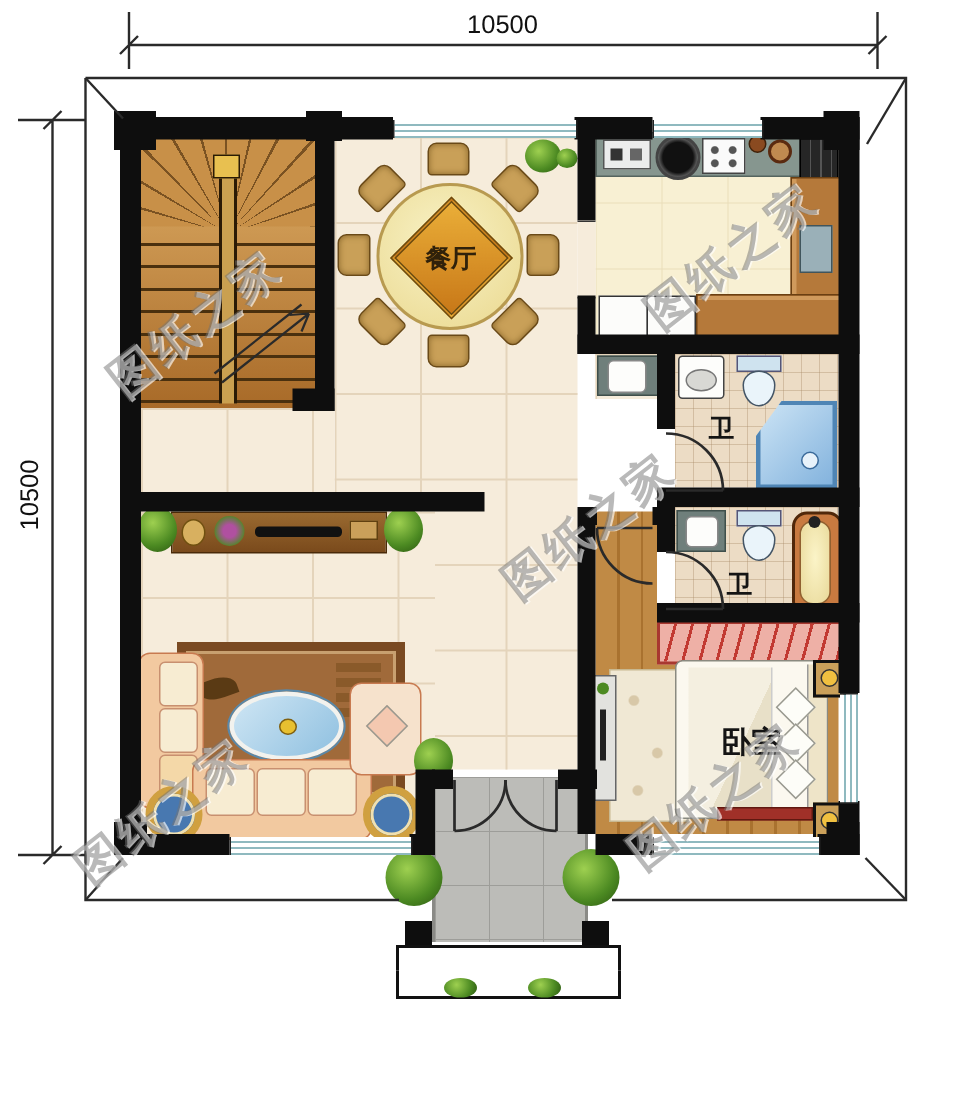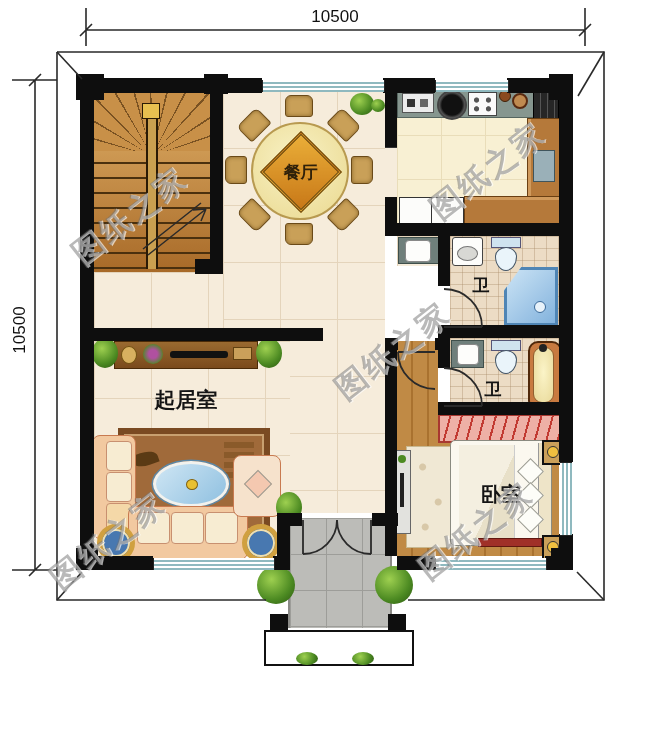--- a/index.html
+++ b/index.html
@@ -260,21 +260,20 @@
         <path d="M371 520 L371 554 M371 554 A34 34 0 0 1 337 520"></path>
       </g>
       <path stroke-width="1.5" d="M143 249 L201 203 M148 255 L206 209 M206 209 L193 210 M206 209 L201 221"></path>
     </g>
   </svg>
 
   <div class="dim" style="left:250px;top:7px;width:170px;font-size:17px;font-weight:normal;">10500</div>
   <div class="dim" style="left:-65px;top:320px;width:170px;font-size:17px;font-weight:normal;transform:rotate(-90deg);">10500</div>
   <div class="lbl" style="left:468px;top:274px;width:26px;font-size:17px;">卫</div>
   <div class="lbl" style="left:480px;top:378px;width:26px;font-size:17px;">卫</div>
-  <div class="lbl" style="left:136px;top:386px;width:100px;font-size:21px;">起居室</div>
   <div class="lbl" style="left:470px;top:481px;width:62px;font-size:20px;">卧室</div>
 
   <div class="wm" style="left:62px;top:195px;">图纸之家</div>
   <div class="wm" style="left:420px;top:150px;">图纸之家</div>
   <div class="wm" style="left:325px;top:330px;">图纸之家</div>
   <div class="wm" style="left:40px;top:520px;">图纸之家</div>
   <div class="wm" style="left:408px;top:510px;">图纸之家</div>
 
 </div>
 

